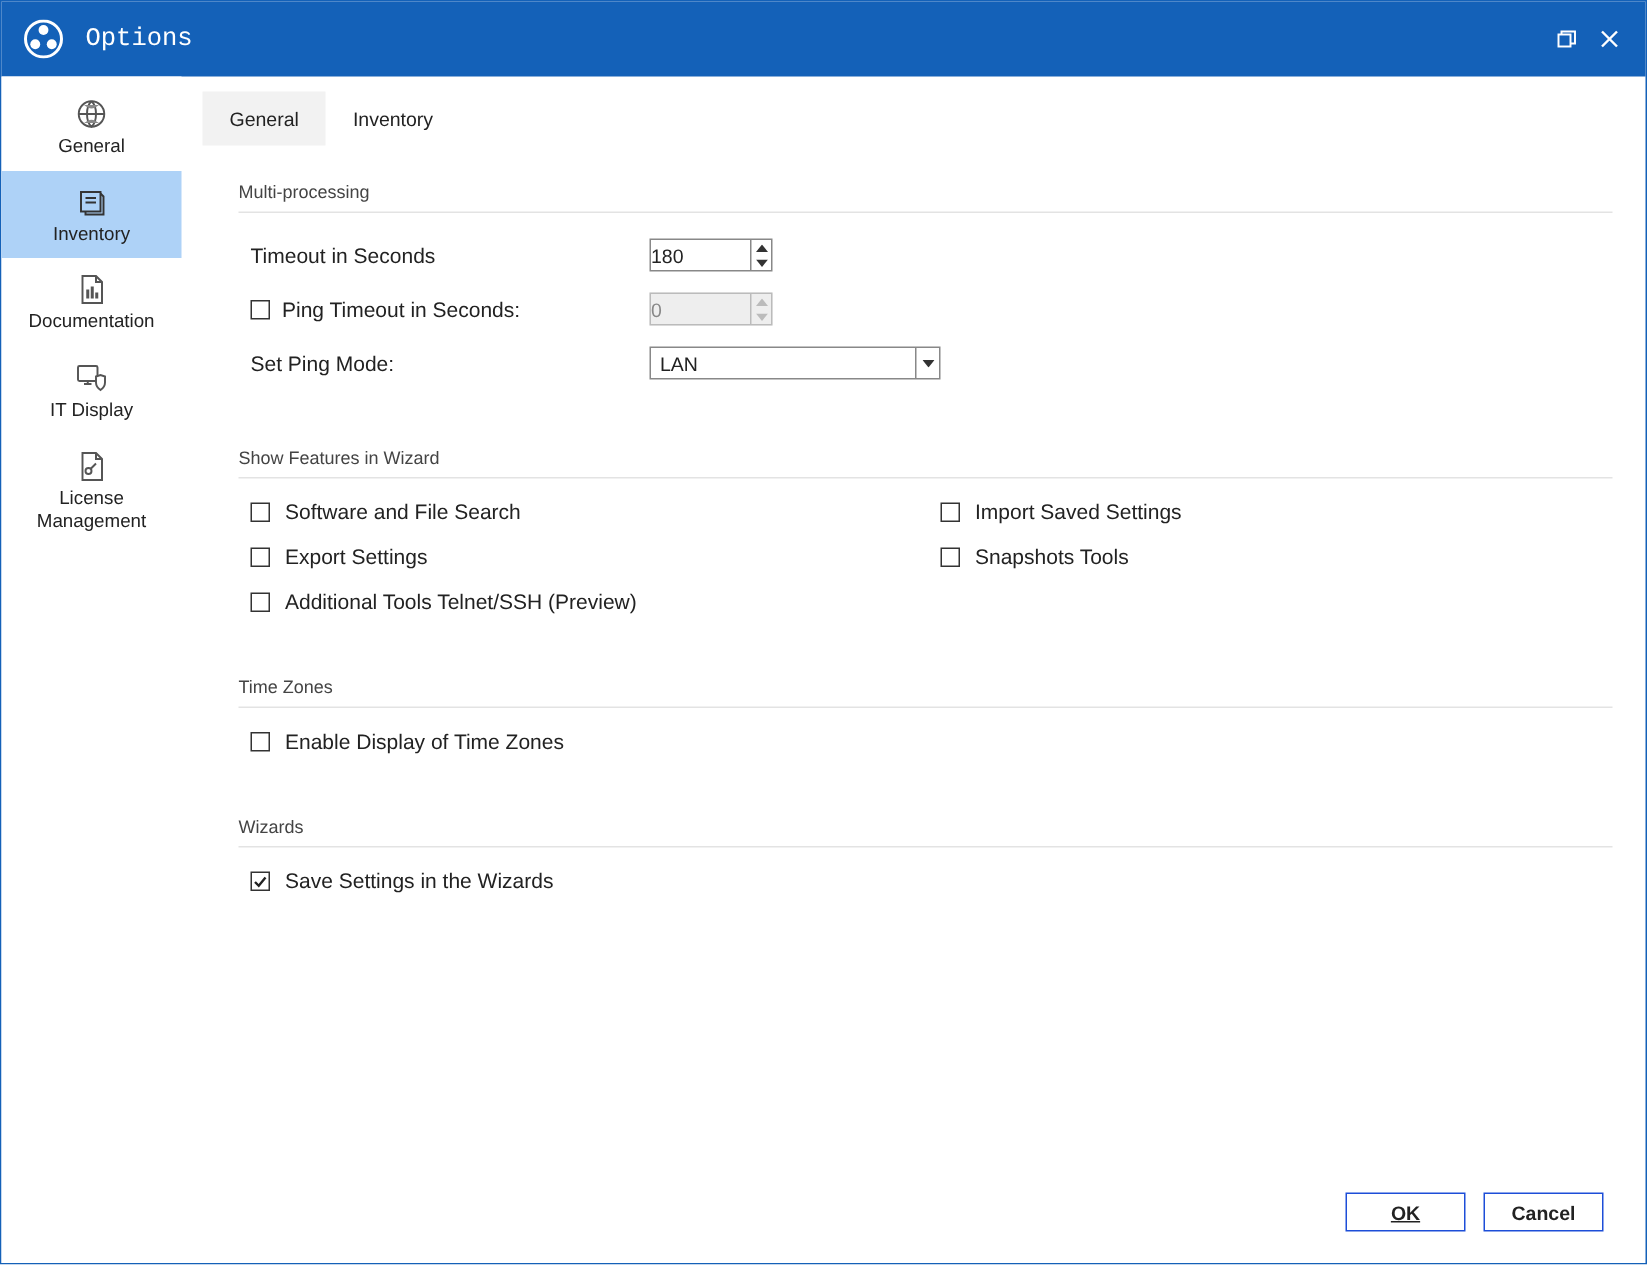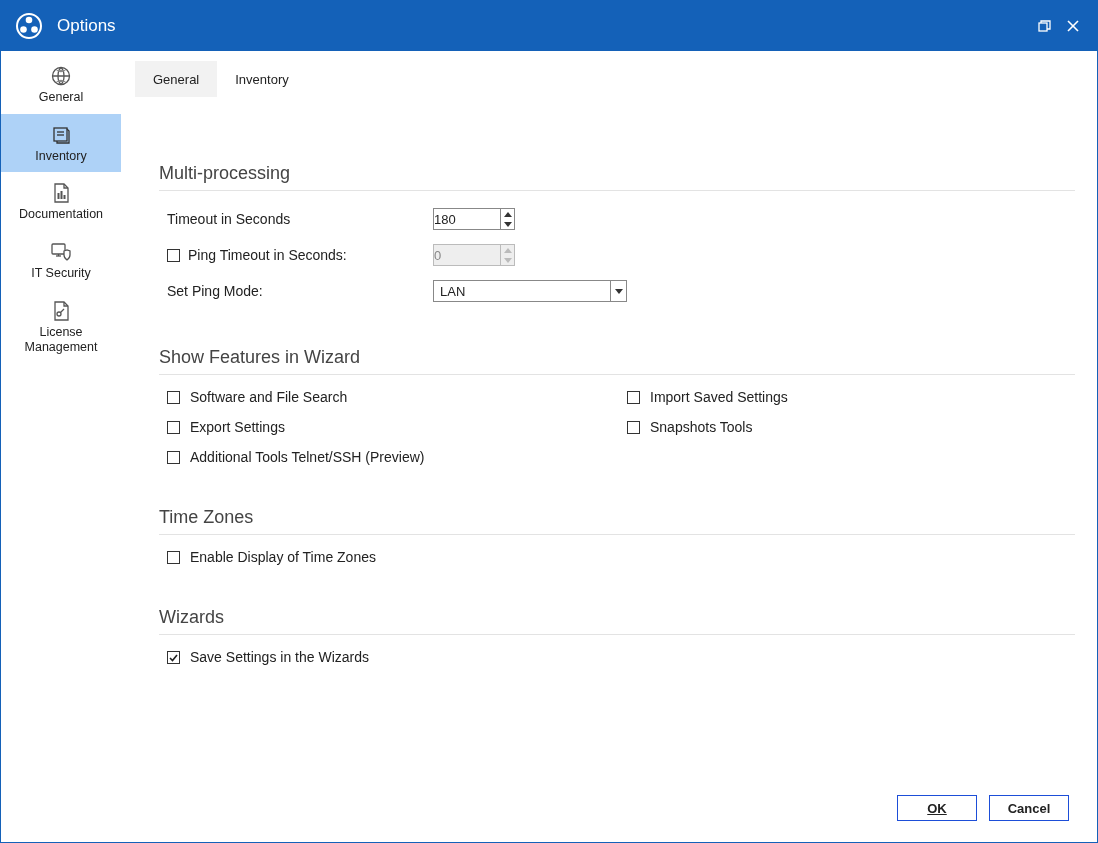--- a/index.html
+++ b/index.html
@@ -1,39 +1,39 @@
 <!DOCTYPE html>
 <html><head>
 <meta charset="utf-8">
 <style>
   * { box-sizing: border-box; margin: 0; padding: 0; font-family: "Segoe UI", Tahoma, sans-serif; font-size: 13px; color: #222; }
   html, body { width: 1098px; height: 843px; overflow: hidden; background: #fff; }
   .window { width: 1098px; height: 843px; border: 1px solid #1461b8; display: flex; flex-direction: column; }
   
   .titlebar { height: 50px; background: #1461b8; display: flex; align-items: center; padding: 0 10px 0 14px; }
   .titlebar .app-icon { width: 28px; height: 28px; margin-right: 14px; display:flex; align-items:center; justify-content:center; }
-  .titlebar .title { color: #fff; font-size: 17px; font-weight: 400; flex: 1; }
+  .titlebar .title { color: #fff; font-size: 17px; font-weight: 400; flex: 1; font-family: Liberation Mono, monospace; }
   .titlebar .winbtn { width: 28px; height: 28px; display:flex; align-items:center; justify-content:center; cursor:pointer; }
   .titlebar .winbtn svg { stroke: #fff; }
   
   .body { flex: 1; display: flex; min-height: 0; }
   .sidebar { width: 120px; background:#fff; border-right: 0; padding-top: 4px; }
   .sidebar-item { display:flex; flex-direction:column; align-items:center; justify-content:center; padding: 10px 4px 8px 4px; cursor:pointer; gap:3px; }
   .sidebar-item.selected { background: #aed2f7; }
   .sidebar-item .sicon { width:22px; height:22px; display:flex; align-items:center; justify-content:center; }
   .sidebar-item .slabel { font-size: 12.5px; text-align:center; line-height: 1.25; }
   .sidebar-item .slabel.two { white-space: pre-line; }
   
   .main { flex:1; display:flex; flex-direction:column; padding: 10px 14px 10px 14px; min-width:0; }
   .tabs { display:flex; gap:0; }
   .tab { padding: 10px 18px; cursor:pointer; font-size: 14px; }
   .tab.active { background:#f2f2f2; color:#1b7ad6; }
   .content { flex:1; padding: 24px 8px 0 24px; overflow:auto; }
   .section { margin-bottom: 42px; }
-  .section-title { font-size: 18px; color:#444; padding-bottom: 6px; border-bottom: 1px solid #e3e3e3; margin-bottom: 14px; margin-top: 42px; }
+  .section-title { font-size: 12px; color:#444; padding-bottom: 6px; border-bottom: 1px solid #e3e3e3; margin-bottom: 14px; }
   .row { display:flex; align-items:center; min-height: 28px; margin-bottom: 8px; }
   .row .leftcol { width: 274px; display:flex; align-items:center; gap:8px; padding-left:8px; }
   .row .rightcol { }
   .chk { width:13px; height:13px; border:1px solid #333; background:#fff; display:inline-flex; align-items:center; justify-content:center; cursor:pointer; flex-shrink:0; }
   .chk.checked svg { display:block; }
   .chk svg { display:none; }
   .lbl { font-size: 14px; }
   .spin { display:flex; border:1px solid #888; width:82px; height:22px; }
   .spin.disabled { border-color:#bbb; background:#eee; }
   .spin input { border:0; width:66px; text-align:left; padding-right:2px; font-size:13px; outline:none; background:transparent; }
@@ -119,21 +119,21 @@
       </div>
       <div class="sidebar-item">
         <div class="sicon">
           <svg width="22" height="20" viewBox="0 0 22 20" fill="none" stroke="#555" stroke-width="1.3">
             <rect x="2" y="2" width="13" height="10" rx="1"></rect>
             <line x1="6" y1="14" x2="11" y2="14"></line>
               <line x1="8.5" y1="12" x2="8.5" y2="14"></line>
             <path d="M14 9 C14 9 17 8 17 8 C17 8 20 9 20 9 V13 C20 16 17 18 17 18 C17 18 14 16 14 13 Z" fill="#fff"></path>
           </svg>
         </div>
-        <div class="slabel">IT Security</div>
+        <div class="slabel">IT Display</div>
       </div>
       <div class="sidebar-item">
         <div class="sicon">
           <svg width="18" height="20" viewBox="0 0 18 20" fill="none" stroke="#555" stroke-width="1.3">
             <path d="M3 1 H12 L16 5 V19 H3 Z"></path>
               <path d="M12 1 V5 H16"></path>
             <circle cx="7" cy="13" r="2"></circle>
               <path d="M8.5 11.5 L12 8"></path>
           </svg>
         </div>

